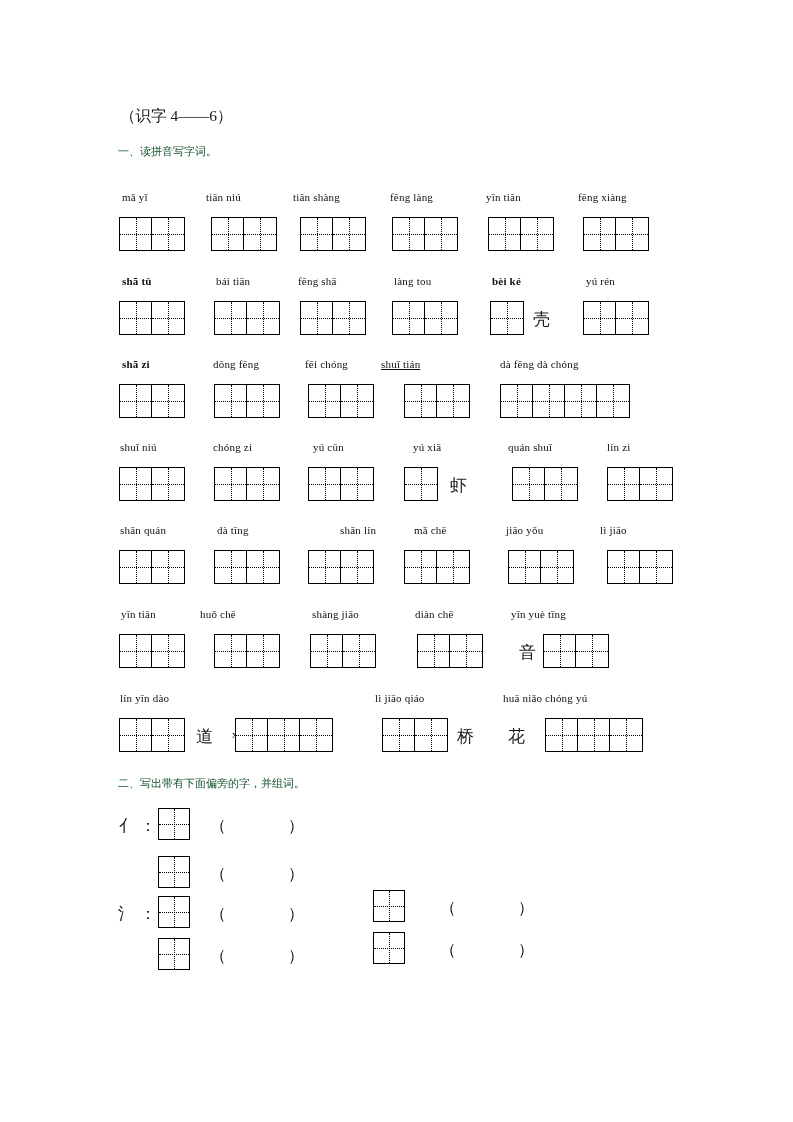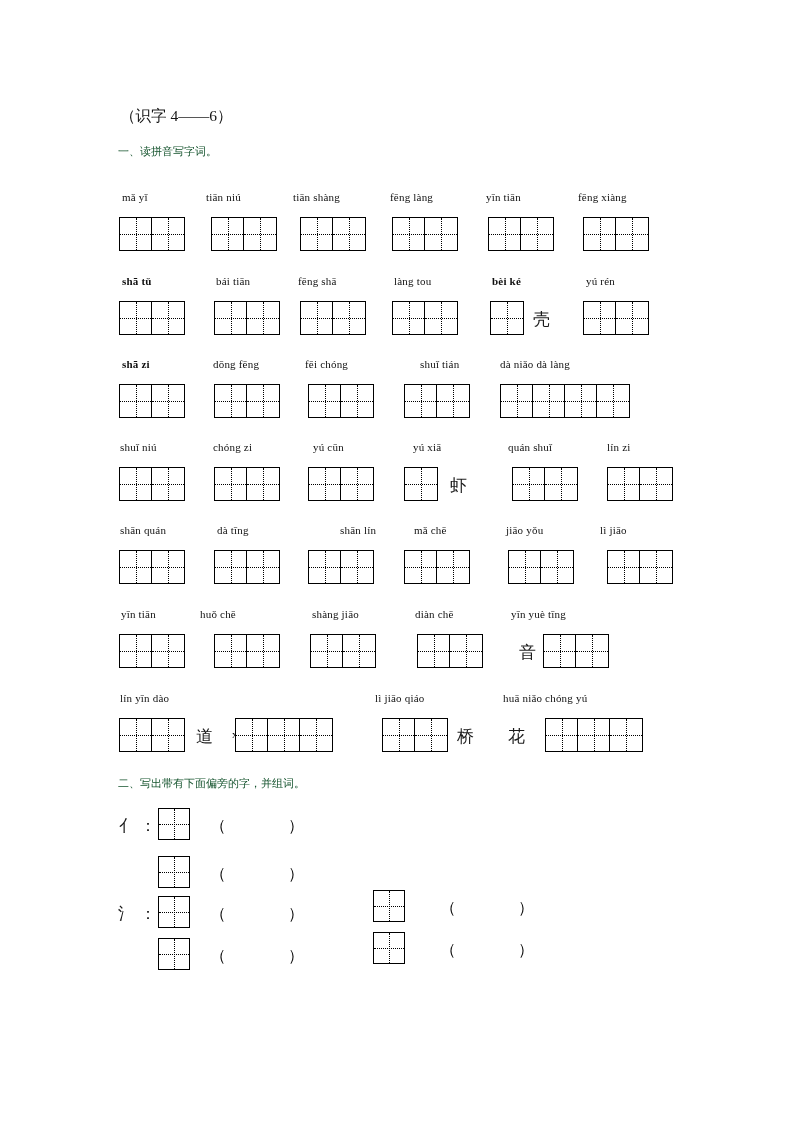--- a/index.html
+++ b/index.html
@@ -225,27 +225,27 @@
       <div class="cell"></div>
       <div class="cell"></div>
     </div>
 
   <div class="pinyin" style="left:305px; top:359px;">fēi chóng</div>
   <div class="grid" style="left:308px; top:384px;">
       <div class="cell"></div>
       <div class="cell"></div>
     </div>
 
-  <div class="pinyin" style="left:420px; top:359px;">shuǐ tián</div>
+  <div class="pinyin" style="left:381px; top:359px;text-decoration:underline;">shuǐ tián</div>
   <div class="grid" style="left:404px; top:384px;">
       <div class="cell"></div>
       <div class="cell"></div>
     </div>
 
-  <div class="pinyin" style="left:500px; top:359px;">dà   niǎo dà  làng</div>
+  <div class="pinyin" style="left:500px; top:359px;">dà   fēng dà  chóng</div>
   <div class="grid" style="left:500px; top:384px;">
       <div class="cell"></div>
       <div class="cell"></div>
       <div class="cell"></div>
       <div class="cell"></div>
     </div>
 
   <div class="pinyin" style="left:120px; top:442px;">shuǐ niú</div>
   <div class="grid" style="left:119px; top:467px;">
       <div class="cell"></div>

